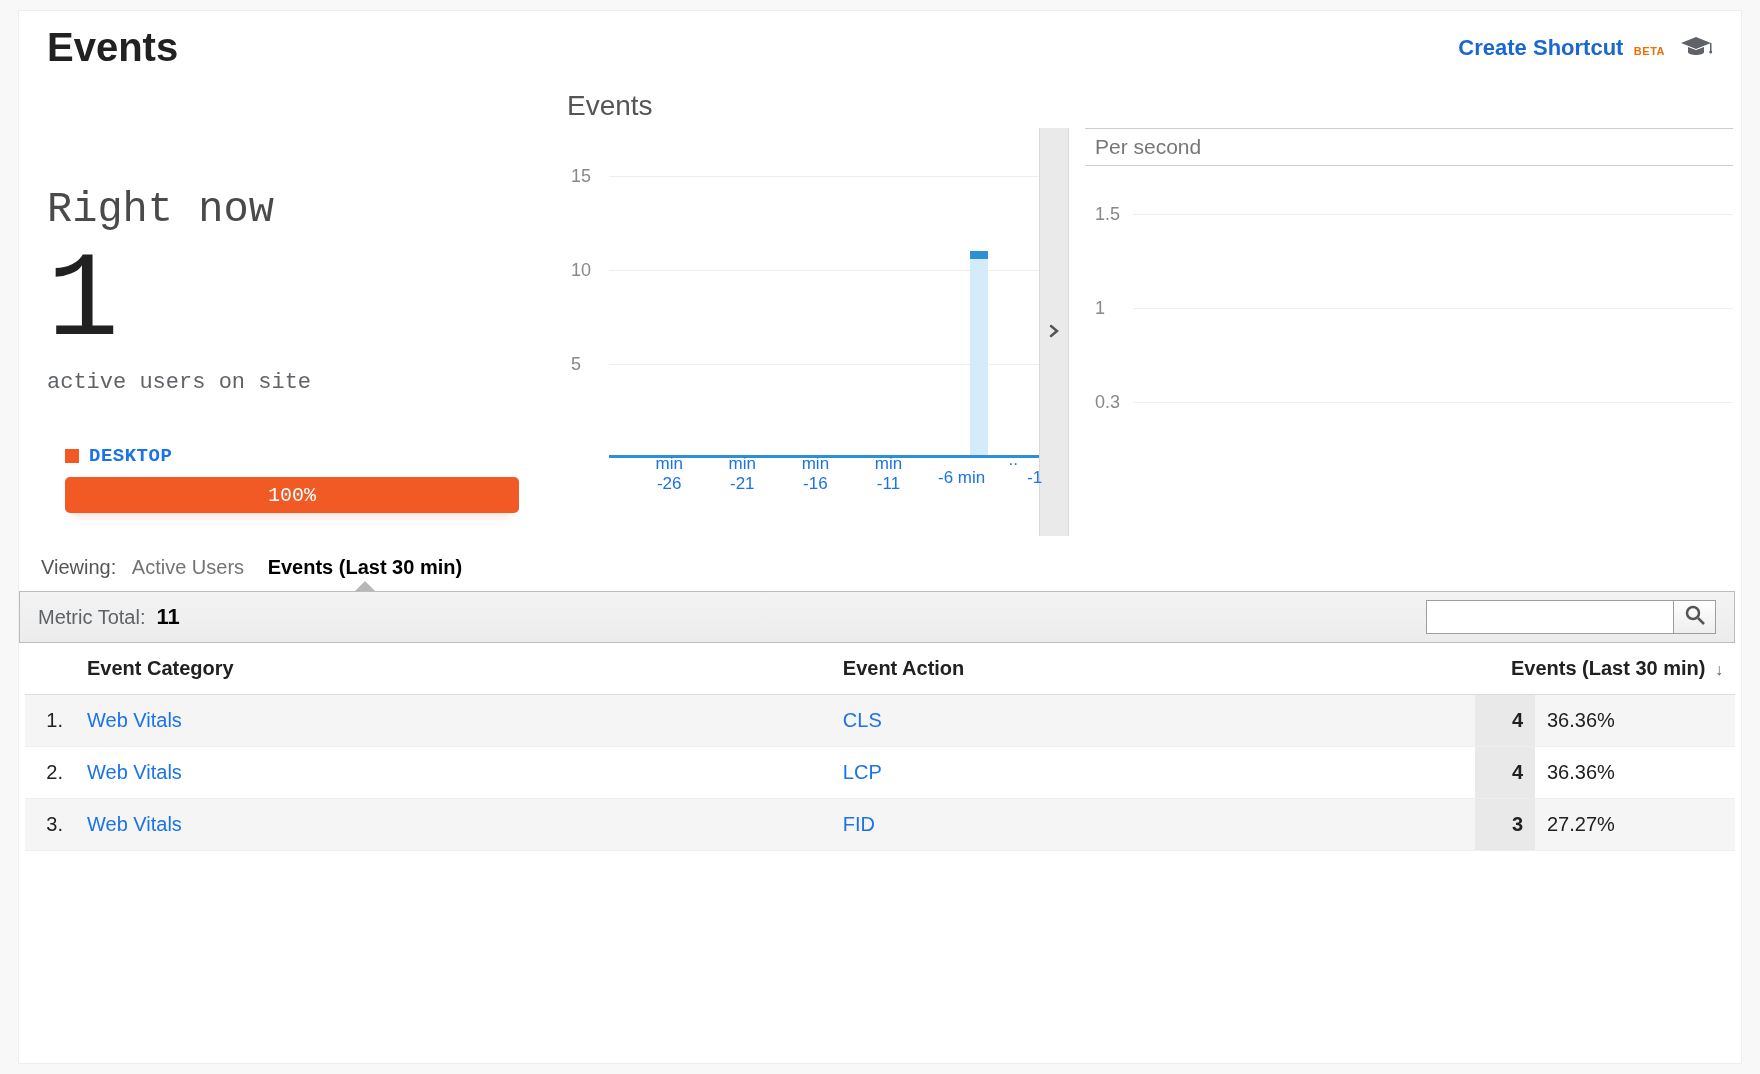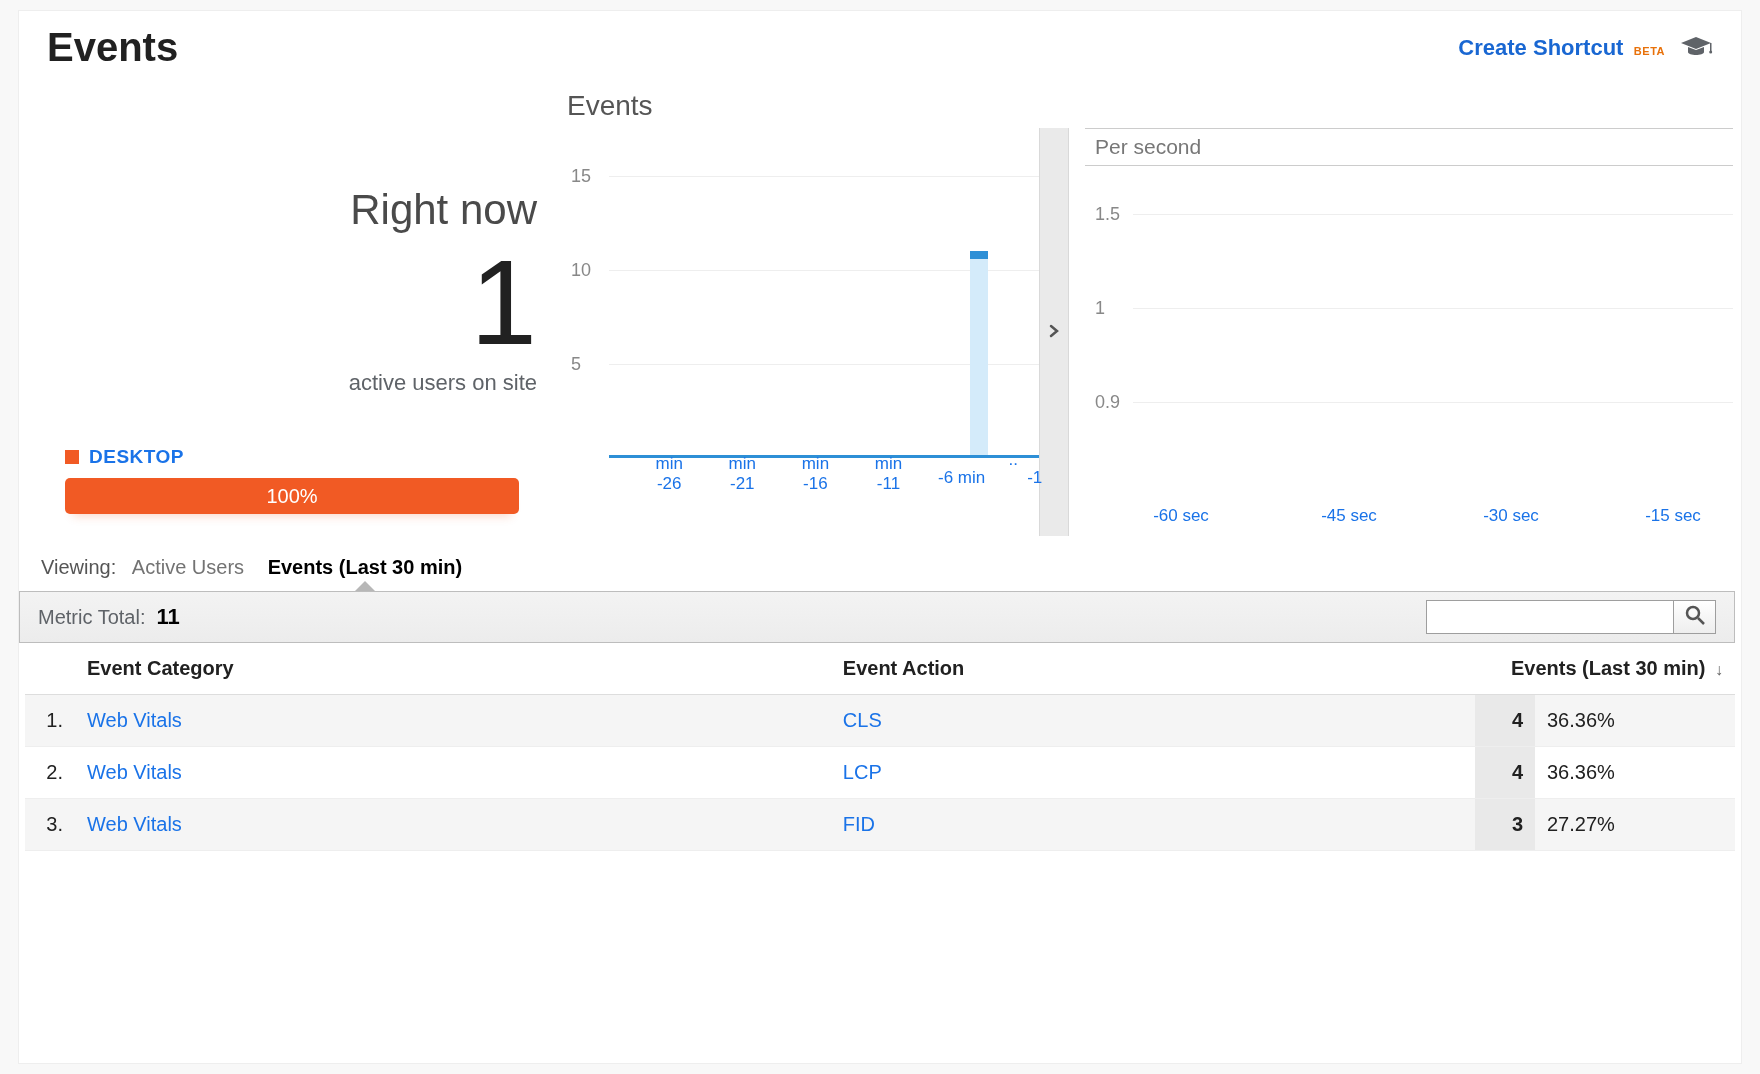--- a/index.html
+++ b/index.html
@@ -7,21 +7,21 @@
   .canvas { width:1760px; height:1074px; background:#f8f8f8; margin:0 auto; position:relative; padding:10px 18px;}
   .panel { background:#fff; width:100%; height:1054px; position:relative; border:1px solid #eee; }
   .header { display:flex; align-items:center; justify-content:space-between; padding:14px 28px 0 28px; }
   .header-left h1 { font-size:40px; font-weight:700; margin:0; }
   .header-right { display:flex; align-items:center; gap:14px; }
   .shortcut { color:#1967d2; font-weight:700; font-size:22px; text-decoration:none; cursor:pointer; }
   .beta { color:#e8710a; font-weight:700; font-size:11px; margin-left:6px; letter-spacing:0.5px; }
   .cap-icon { color:#5f6368; }
 
   .upper { display:flex; padding:20px 8px 0 28px; gap:24px; }
-  .rightnow { width:490px; text-align:right; padding-top:96px; }
+  .rightnow { width:490px; text-align:left; padding-top:96px;font-family:Liberation Mono, monospace; }
   .rightnow-title { font-size:42px; color:#4a4a4a; font-weight:400; margin:0 0 8px 0;}
   .bignum { font-size:120px; line-height:1; font-weight:400; margin:0 0 8px 0;}
   .subtxt { font-size:22px; color:#5f6368; margin:0 0 50px 0;}
   .device-row { display:flex; align-items:center; justify-content:flex-start; padding-left:18px; gap:10px; margin-bottom:10px;}
   .device-swatch { width:14px; height:14px; background:#f15a24; display:inline-block; }
   .device-label { color:#1a73e8; font-weight:700; font-size:19px; letter-spacing:0.5px;}
   .bar-wrap { padding:0 18px; }
   .device-bar { height:36px; background:#f15a24; border-radius:5px; color:#fff; display:flex; align-items:center; justify-content:center; font-size:20px; box-shadow:0 10px 10px -8px rgba(241,90,36,0.25);}
   .charts { flex:1; }
   .events-title { font-size:28px; color:#555; margin:0 0 6px 0; padding-left:6px;}
@@ -152,27 +152,21 @@
       <div class="chart-col right">
         <div class="chart-title">Per second</div>
         <div class="chart-body">
           <div class="plot">
             <div class="gridline" style="top:calc((1 - 1.5/1.7) * 100%);"></div>
             <div class="gridline" style="top:calc((1 - 1.0/1.7) * 100%);"></div>
             <div class="gridline" style="top:calc((1 - 0.5/1.7) * 100%);"></div>
           </div>
           <span class="ytick" style="top:calc(10px + (1 - 1.5/1.7) * 320px);text-align:center;">1.5</span>
           <span class="ytick" style="top:calc(10px + (1 - 1.0/1.7) * 320px);">1</span>
-          <span class="ytick" style="top:calc(10px + (1 - 0.5/1.7) * 320px);">0.9</span>
-          <div class="xaxis">
-            <span class="xtick inline" style="left:8%;  bottom:10px;">-60 sec</span>
-            <span class="xtick inline" style="left:36%; bottom:10px;">-45 sec</span>
-            <span class="xtick inline" style="left:63%; bottom:10px;">-30 sec</span>
-            <span class="xtick inline" style="left:90%; bottom:10px;">-15 sec</span>
-          </div>
+          <span class="ytick" style="top:calc(10px + (1 - 0.5/1.7) * 320px);">0.3</span>
         </div>
       </div>
     </div>
   </div>
 </div>
 
 <div class="viewing">
   <span>Viewing:</span>
   &nbsp;
   <span class="link">Active Users</span>

